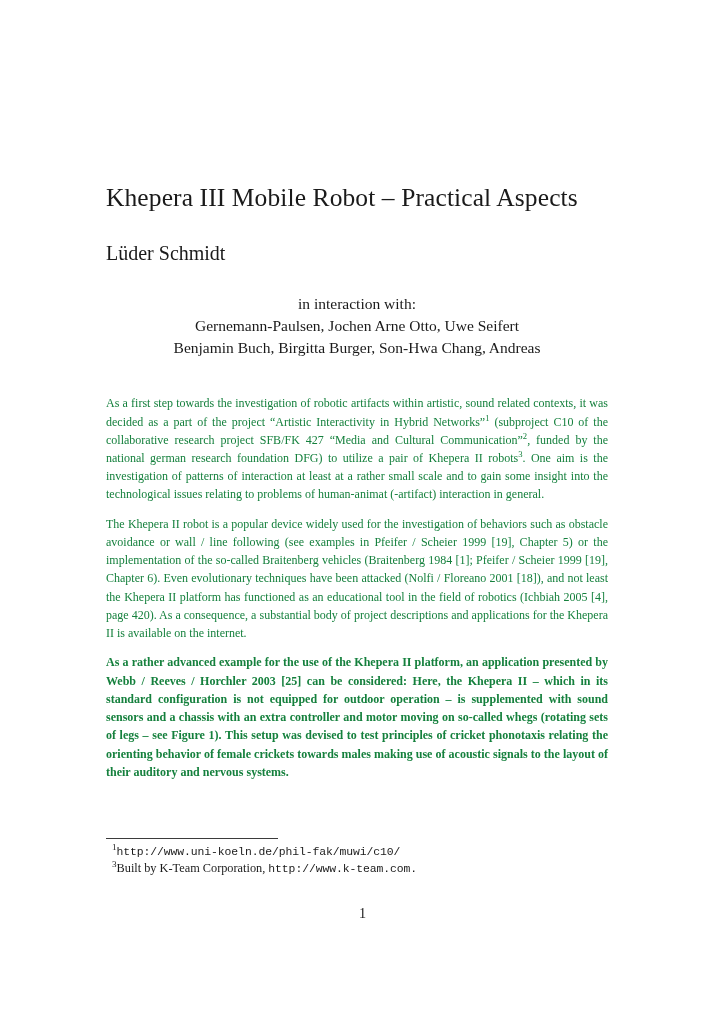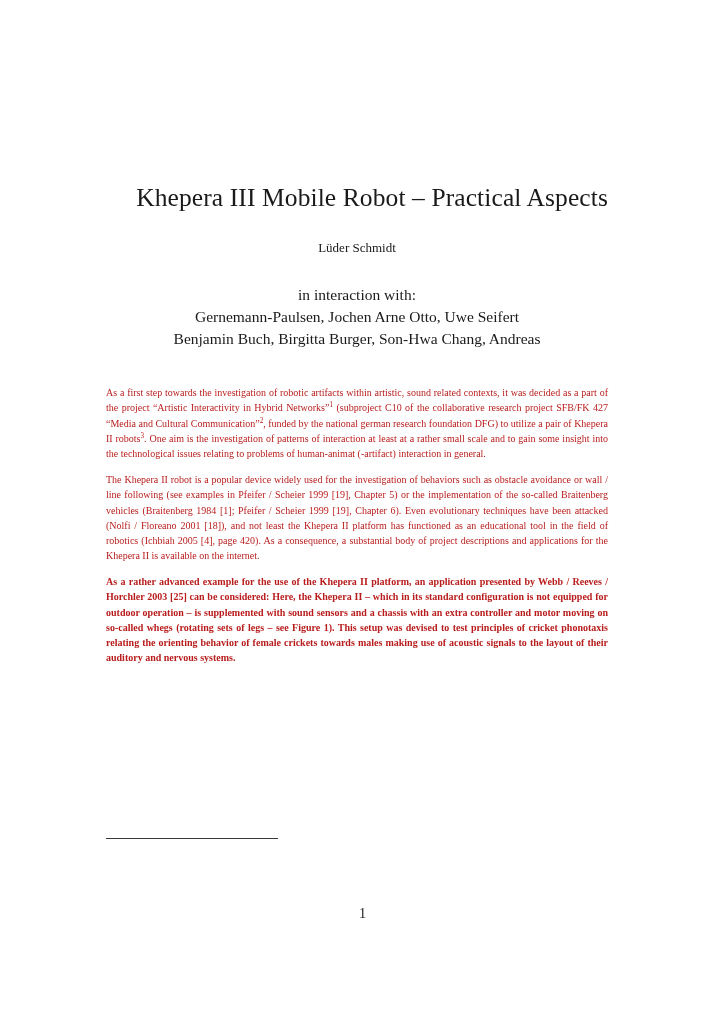--- a/index.html
+++ b/index.html
@@ -33,56 +33,56 @@
     top: 0;
     width: 502px;
   }
 
   
   .title {
     margin: 0;
     padding-top: 183px;
     font-size: 25.5px;
     font-weight: normal;
-    text-align: right;
+    text-align: left;
     letter-spacing: 0.1px;
     line-height: 1.15;
     color: #1a1a1a;
   }
 
   .author {
     margin: 0;
     padding-top: 28px;
-    font-size: 13px;
-    text-align: center;
+    font-size: 20px;
+    text-align: left;
     line-height: 1.3;
   }
 
   .coop-block {
     margin: 0;
     padding-top: 27px;
     font-size: 15.5px;
     text-align: center;
     line-height: 1.42;
   }
   .coop-line { display: block; }
 
   
   .body-text {
     padding-top: 35px;
   }
 
   p.para {
     margin: 0 0 11px 0;
-    font-size: 10px;
+    font-size: 12px;
     line-height: 1.52;
     text-align: justify;
     text-justify: inter-word;
     hyphens: none;
-    color: #b91c1c;
+    color: #15803d;
   }
   p.para:last-child { margin-bottom: 0; font-weight: bold; }
 
   sup.fnref {
     font-size: 0.72em;
     vertical-align: super;
     line-height: 0;
   }
 
   
@@ -157,21 +157,23 @@
       <p class="para">As a rather advanced example for the use of the Khepera II platform, an application presented by Webb / Reeves / Horchler 2003 [25] can be considered: Here, the Khepera II – which in its standard configuration is not equipped for outdoor operation – is supplemented with sound sensors and a chassis with an extra controller and motor moving on so-called whegs (rotating sets of legs – see Figure 1). This setup was devised to test principles of cricket phonotaxis relating the orienting behavior of female crickets towards males making use of acoustic signals to the layout of their auditory and nervous systems.</p>
 
     </div>
 
   </div>
 
   <div class="footnotes">
     <div class="fn-rule"></div>
     <div class="fn-list">
 
+      <div class="fn-item"><sup>1</sup><span class="mono">http://www.uni-koeln.de/phil-fak/muwi/c10/</span></div>
 
 
+      <div class="fn-item"><sup>3</sup><span>Built by K-Team Corporation, </span><span class="mono">http://www.k-team.com.</span></div>
 
     </div>
   </div>
 
   <div class="page-number">1</div>
 
 </div>
 
 </body></html>

